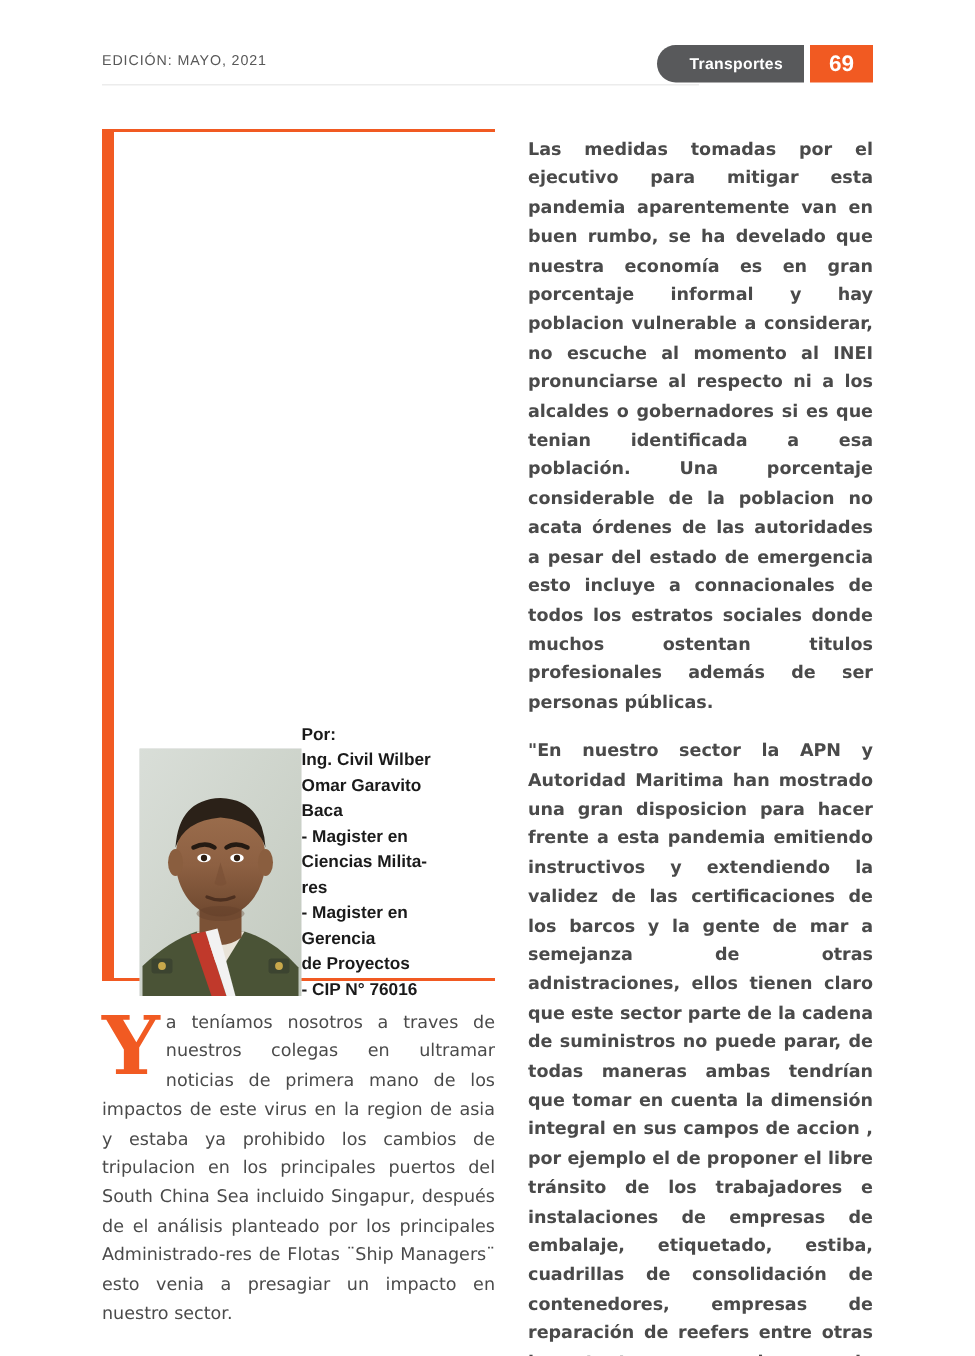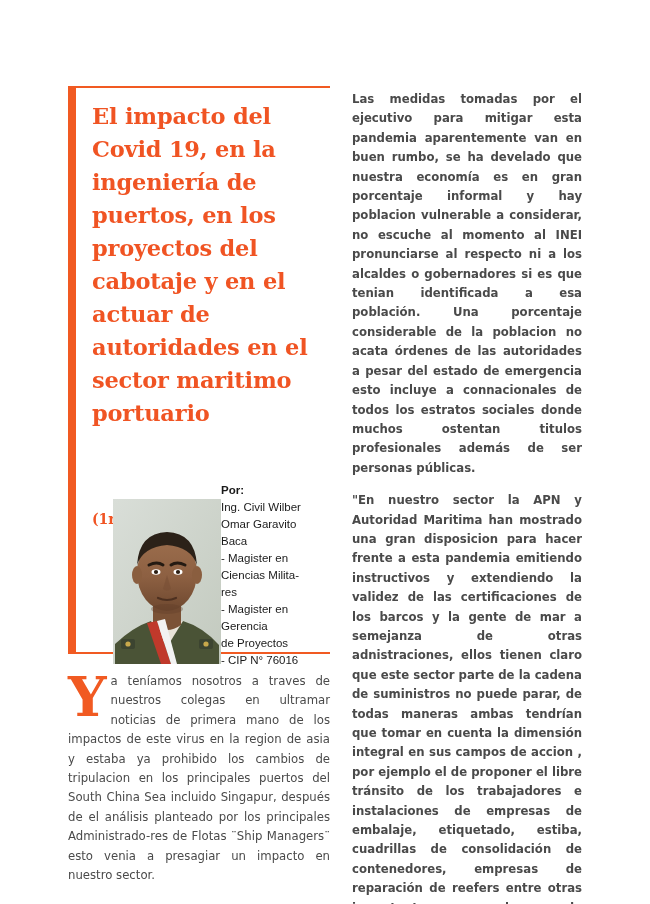--- a/index.html
+++ b/index.html
@@ -134,21 +134,21 @@
     color: #f05423;
     font-family: "DejaVu Serif", serif;
     font-weight: bold;
     font-size: 14px;
     line-height: 18px;
   }
 
   
   .author-area {
     position: absolute;
-    left: 40px;
+    left: 20px;
     top: 396px;
     width: 232px;
     height: 166px;
   }
   .author-por {
     position: absolute;
     left: 113px;
     top: 0px;
     font-size: 11.5px;
     font-weight: bold;
@@ -164,21 +164,21 @@
     overflow: hidden;
     background: #cfd4d0;
   }
   .author-photo svg { display: block; }
   .author-credits {
     position: absolute;
     left: 113px;
     top: 17px;
     width: 120px;
     font-size: 11.5px;
-    font-weight: normal;
+    font-weight: bold;
     color: #1a1a1a;
     line-height: 17px;
     white-space: pre-line;
   }
 
   
   .left-body {
     position: absolute;
     left: 68px;
     top: 672px;
@@ -215,27 +215,32 @@
   .right-col p {
     margin: 0 0 13px 0;
     font-weight: bold;
   }
 </style>
 </head>
 <body>
 
 <div class="page">
 
+  <div class="header">
+    <div class="edition">EDICIÓN: MAYO, 2021</div>
+    <div class="header-rule"></div>
+    <div class="section-tab">Transportes</div>
+    <div class="page-number">69</div>
+  </div>
 
   <div class="title-block">
     <div class="title-rule-top"></div>
     <div class="title-bar"></div>
     <div class="title-rule-bottom"></div>
 
-    <div class="headline">El impacto del Covid 19, en la ingeniería de puertos, en los proyectos del cabotaje y en el actuar de autoridades en el sector maritimo portuario</div>
     <div class="headline-sub">(1ra parte)</div>
 
     <div class="author-area">
       <div class="author-por">Por:</div>
 
       <div class="author-photo">
         <svg width="108" height="165" viewBox="0 0 108 165" xmlns="http://www.w3.org/2000/svg">
           <defs>
             <linearGradient id="bgg" x1="0" y1="0" x2="1" y2="1">
               <stop offset="0%" stop-color="#d9ded8"></stop>

